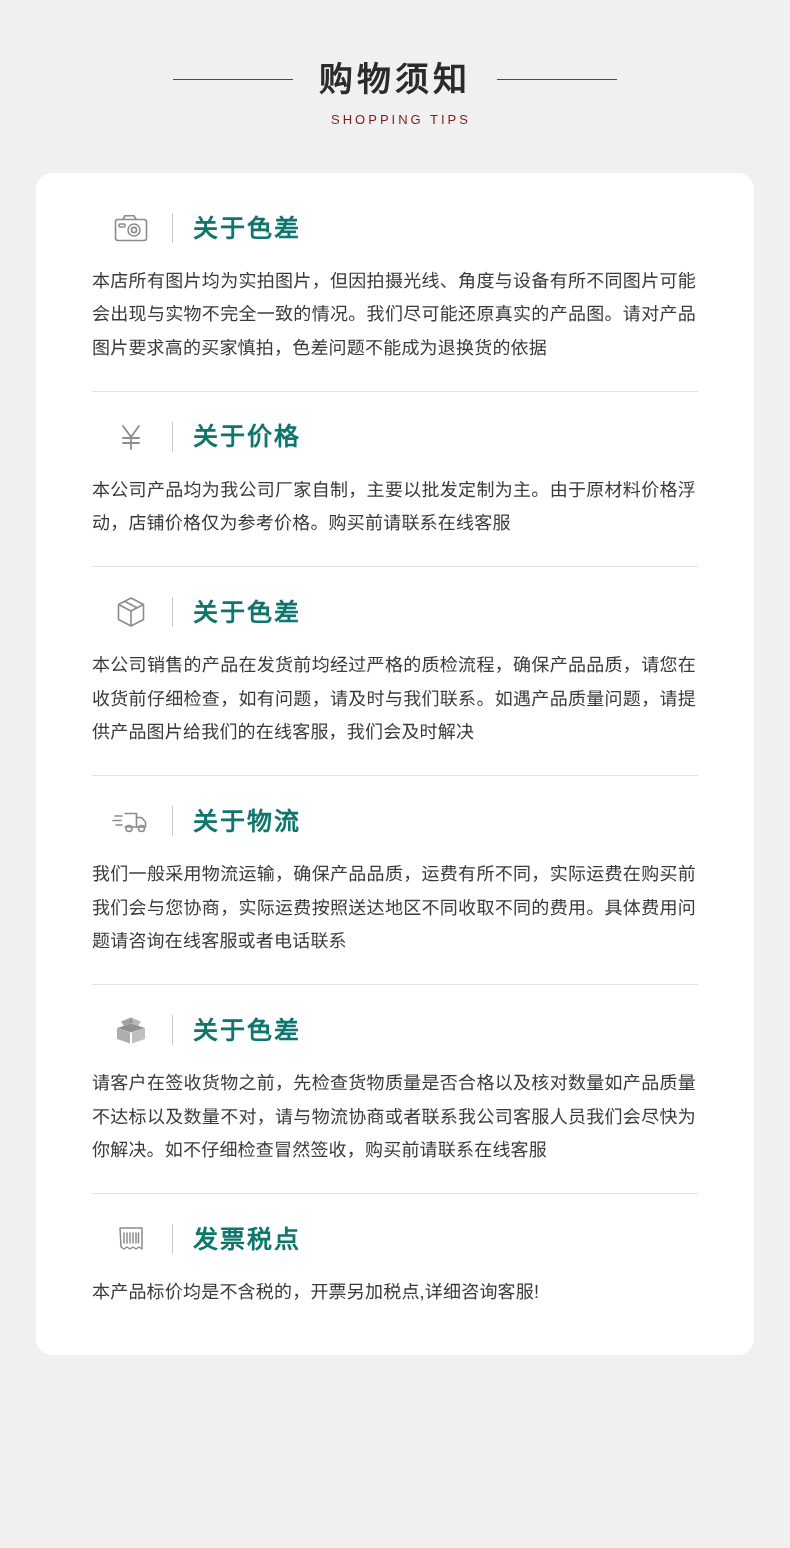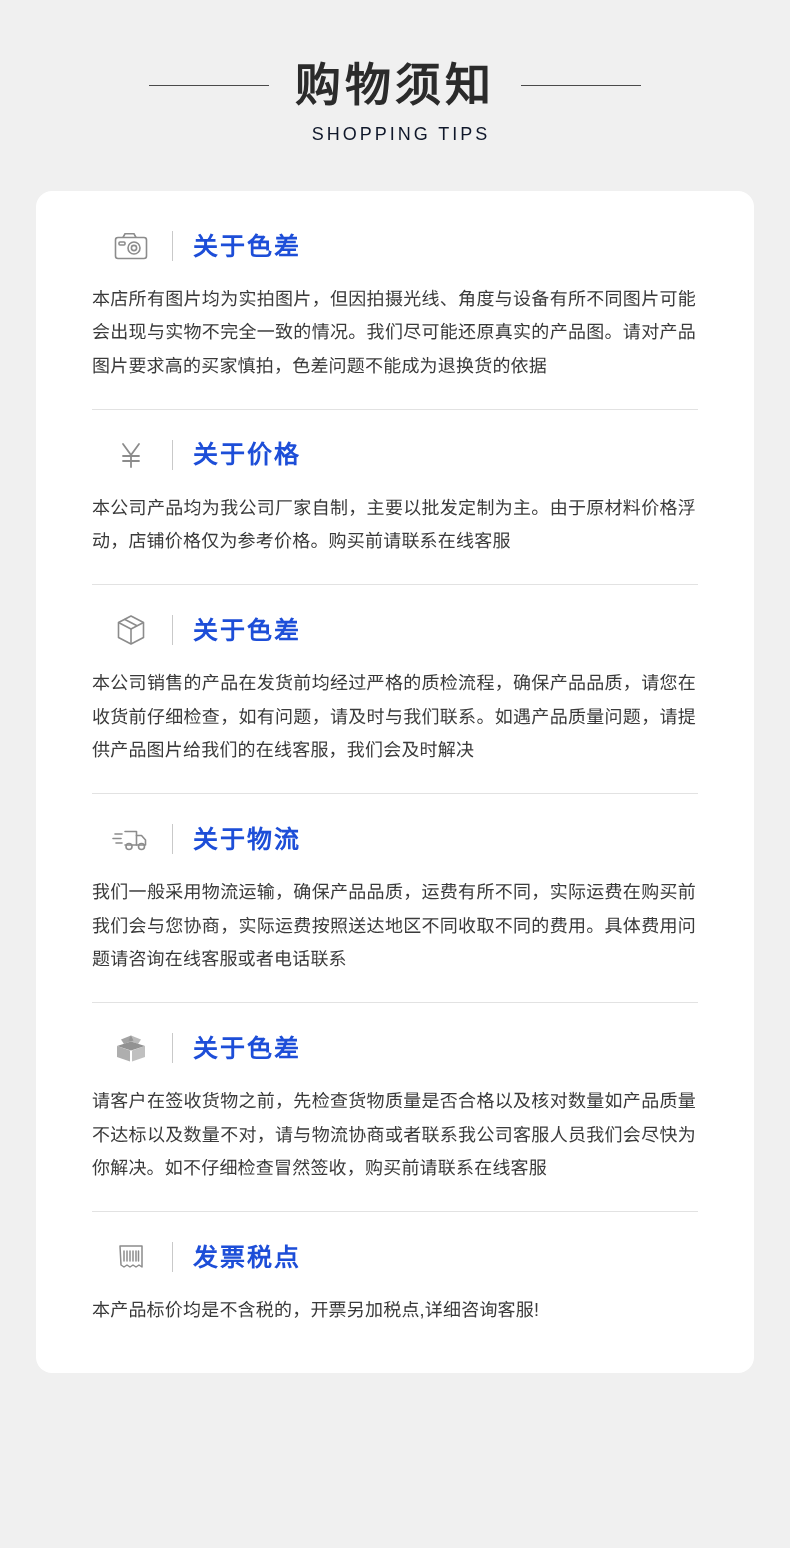--- a/index.html
+++ b/index.html
@@ -36,32 +36,32 @@
     align-items: center;
     justify-content: center;
     gap: 26px;
   }
   .header-rule {
     width: 120px;
     height: 1px;
     background: #4a4a4a;
   }
   .header-title {
-    font-size: 46px;
+    font-size: 34px;
     line-height: 1;
     letter-spacing: 4px;
     color: #2b2b2b;
     font-weight: 700;
     font-family: "Liberation Sans", "DejaVu Sans", sans-serif;
   }
   .header-sub {
     margin-top: 16px;
-    font-size: 18px;
+    font-size: 13px;
     letter-spacing: 3px;
-    color: #0f172a;
+    color: #7f1d1d;
     font-weight: 400;
     margin-left: 12px;
   }
 
   
   .card {
     margin: 46px 36px 40px 36px;
     background: #ffffff;
     border-radius: 16px;
     padding: 34px 0 46px 0;
@@ -98,21 +98,21 @@
   .sec-sep {
     width: 1px;
     height: 30px;
     background: #c9c9c9;
     margin: 0 20px 0 18px;
     flex: none;
   }
   .sec-title {
     font-size: 25px;
     font-weight: 700;
-    color: #1d4ed8;
+    color: #0f766e;
     letter-spacing: 2px;
     line-height: 1;
   }
 
   .sec-body {
     font-size: 18px;
     line-height: 1.85;
     color: #3a3a3a;
     letter-spacing: 0.2px;
     text-align: justify;

